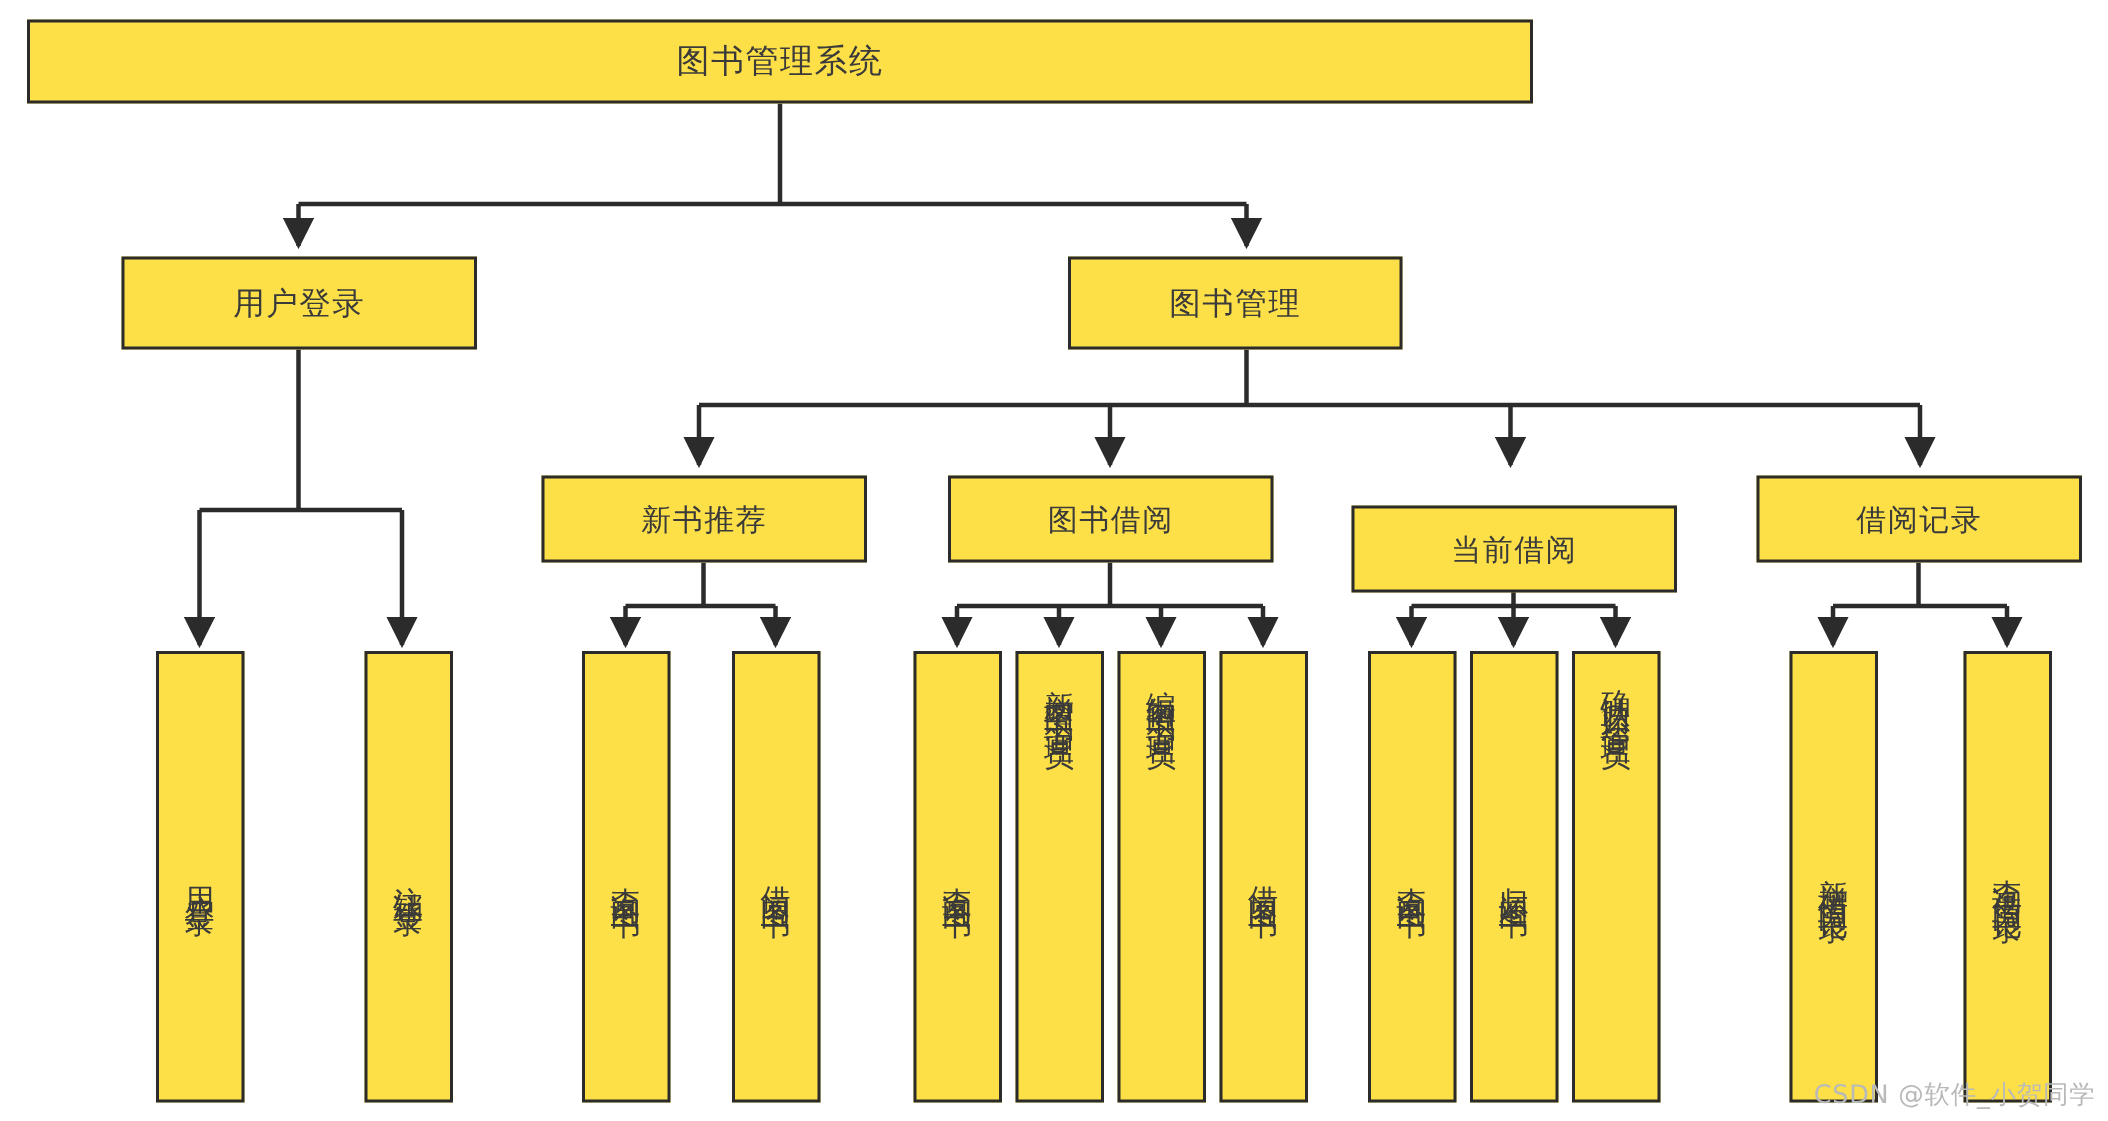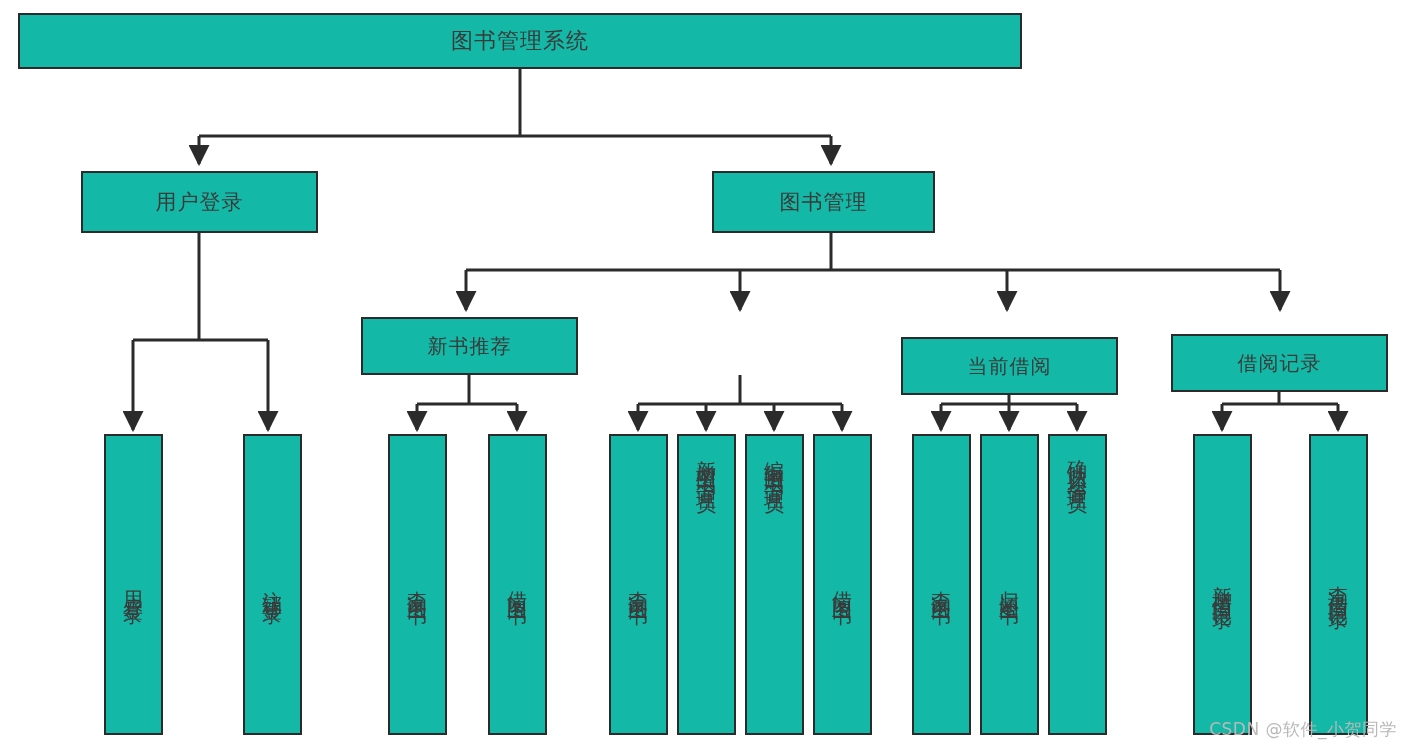--- a/index.html
+++ b/index.html
@@ -22,21 +22,21 @@
     left: 0;
     top: 0;
     width: 1405px;
     height: 747px;
     pointer-events: none;
   }
   .node {
     position: absolute;
     box-sizing: border-box;
     border: 2px solid #2b2b2b;
-    background: #14b8a6;
+    background: #fde047;
     display: flex;
     align-items: center;
     justify-content: center;
     color: #3a3a3a;
     font-size: 21px;
     letter-spacing: 1px;
   }
   .node.root {
     font-size: 22px;
   }
@@ -139,26 +139,29 @@
   </div>
 
   <div class="node level2" style="left:712px; top:171px; width:223px; height:62px;">
     <span>图书管理</span>
   </div>
 
   <div class="node level3" style="left:361px; top:317px; width:217px; height:58px;">
     <span>新书推荐</span>
   </div>
 
+  <div class="node level3" style="left:632px; top:317px; width:217px; height:58px;">
+    <span>图书借阅</span>
+  </div>
 
   <div class="node level3" style="left:901px; top:317px; width:217px; height:58px;margin-top:20px;">
     <span>当前借阅</span>
   </div>
 
-  <div class="node level3" style="left:1171px; top:334px; width:217px; height:58px;">
+  <div class="node level3" style="left:1171px; top:317px; width:217px; height:58px;">
     <span>借阅记录</span>
   </div>
 
   <div class="node leaf" style="left:104px; top:434px; width:59px; height:301px;">
     <span class="vtext">用户登录</span>
   </div>
   <div class="node leaf" style="left:243px; top:434px; width:59px; height:301px;">
     <span class="vtext">注销登录</span>
   </div>
 

